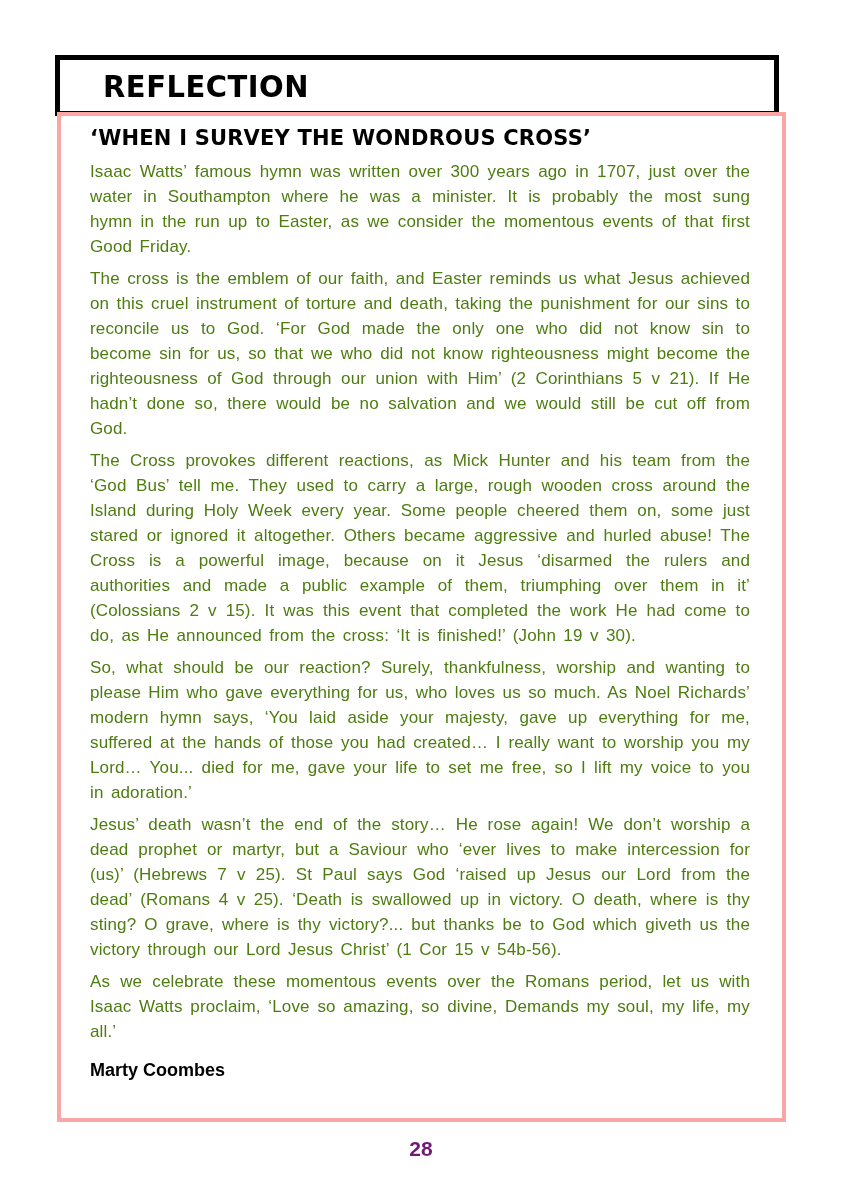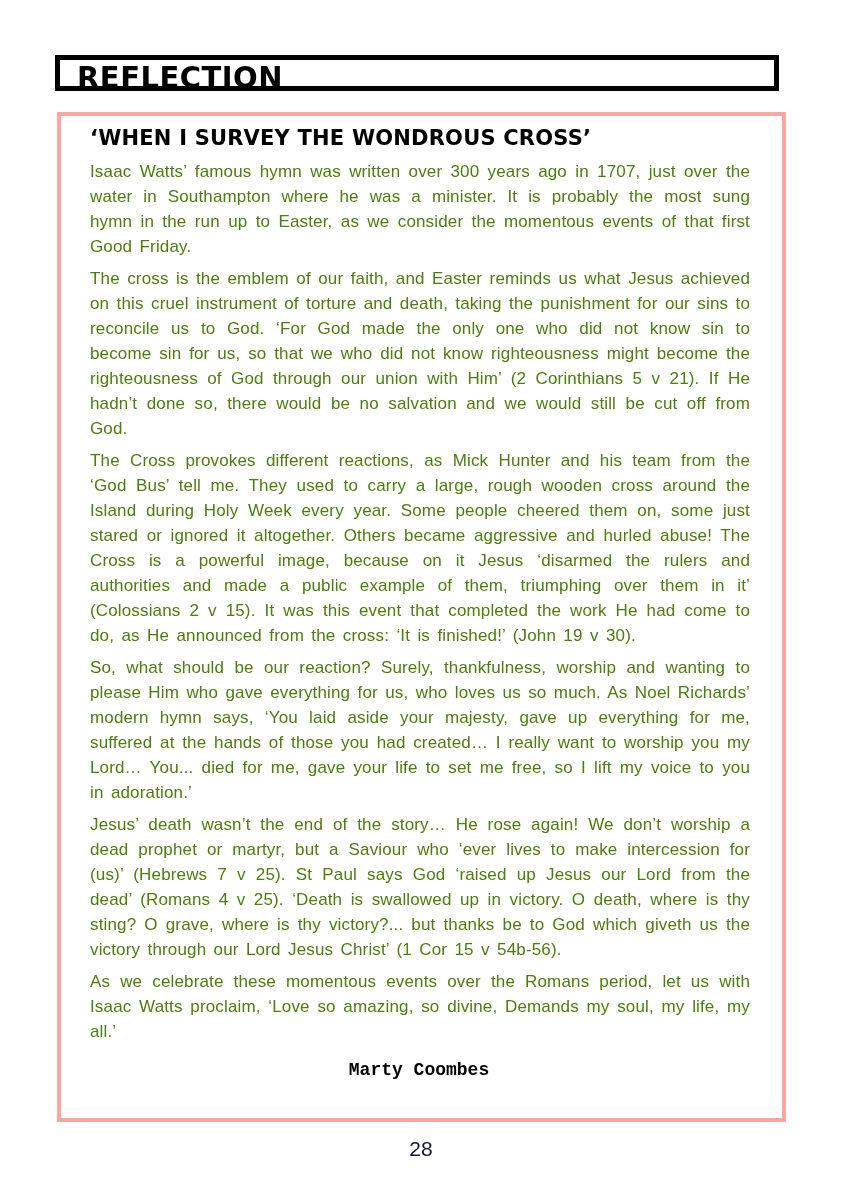--- a/index.html
+++ b/index.html
@@ -14,26 +14,26 @@
   .page {
     position: absolute;
     inset: 0;
     background: #ffffff;
   }
   .header-box {
     position: absolute;
     left: 55px;
     top: 55px;
     width: 724px;
-    height: 36px;
+    height: 61px;
     border: 5px solid #000000;
     background: #ffffff;
     display: flex;
-    align-items: flex-start;
-    padding-left: 17px;
+    align-items: center;
+    padding-left: 43px;
   }
   .header-title {
     font-family: "DejaVu Sans", sans-serif;
     font-weight: 800;
     font-size: 29px;
     letter-spacing: 0.5px;
     color: #000000;
     transform: scaleY(1.05);
     transform-origin: left center;
     white-space: nowrap;
@@ -61,36 +61,37 @@
   .para {
     font-size: 17px;
     line-height: 25px;
     text-align: justify;
     word-spacing: 2.5px;
     letter-spacing: 0.15px;
     color: #4d7c0f;
     margin-bottom: 7px;
   }
   .signature {
-    font-family: Liberation Mono, monospace;
+    font-family: Liberation Sans, sans-serif;
     font-weight: 800;
     font-size: 18px;
-    text-align: center;
+    text-align: left;
     color: #000000;
     margin-top: 16px;
     padding-right: 2px;
   }
   .page-number {
     position: absolute;
     left: 0;
     top: 1137px;
     width: 100%;
     text-align: center;
     font-size: 21px;
-    color: #0f172a;
+    color: #701a75;
+    font-weight: bold;
   }
 </style>
 </head>
 <body>
 
 <div class="page">
 
   <div class="header-box">
     <span class="header-title">REFLECTION</span>
   </div>

